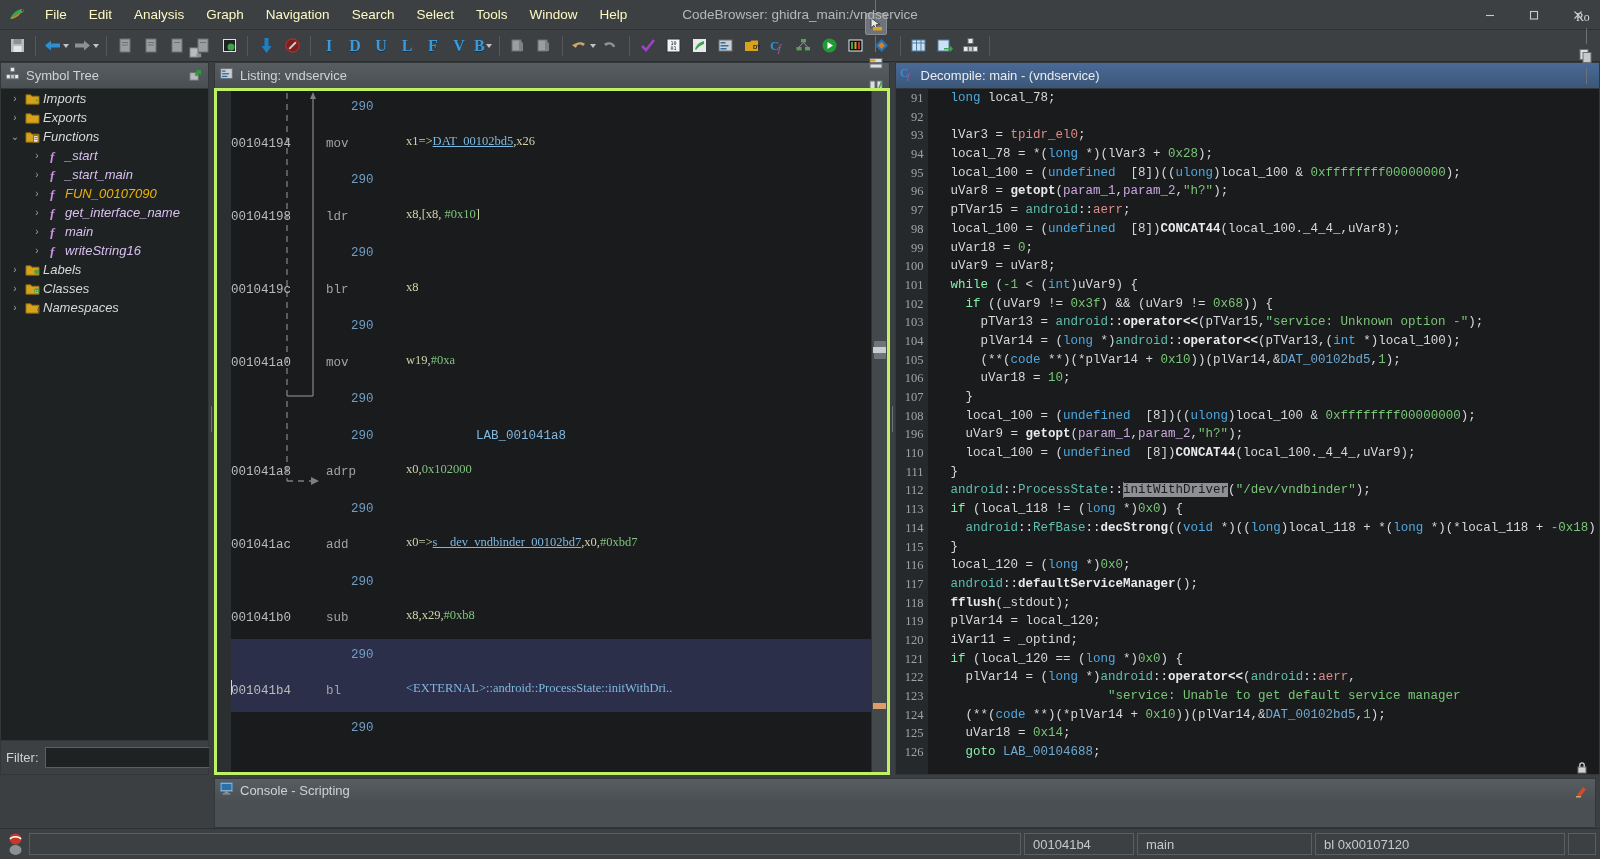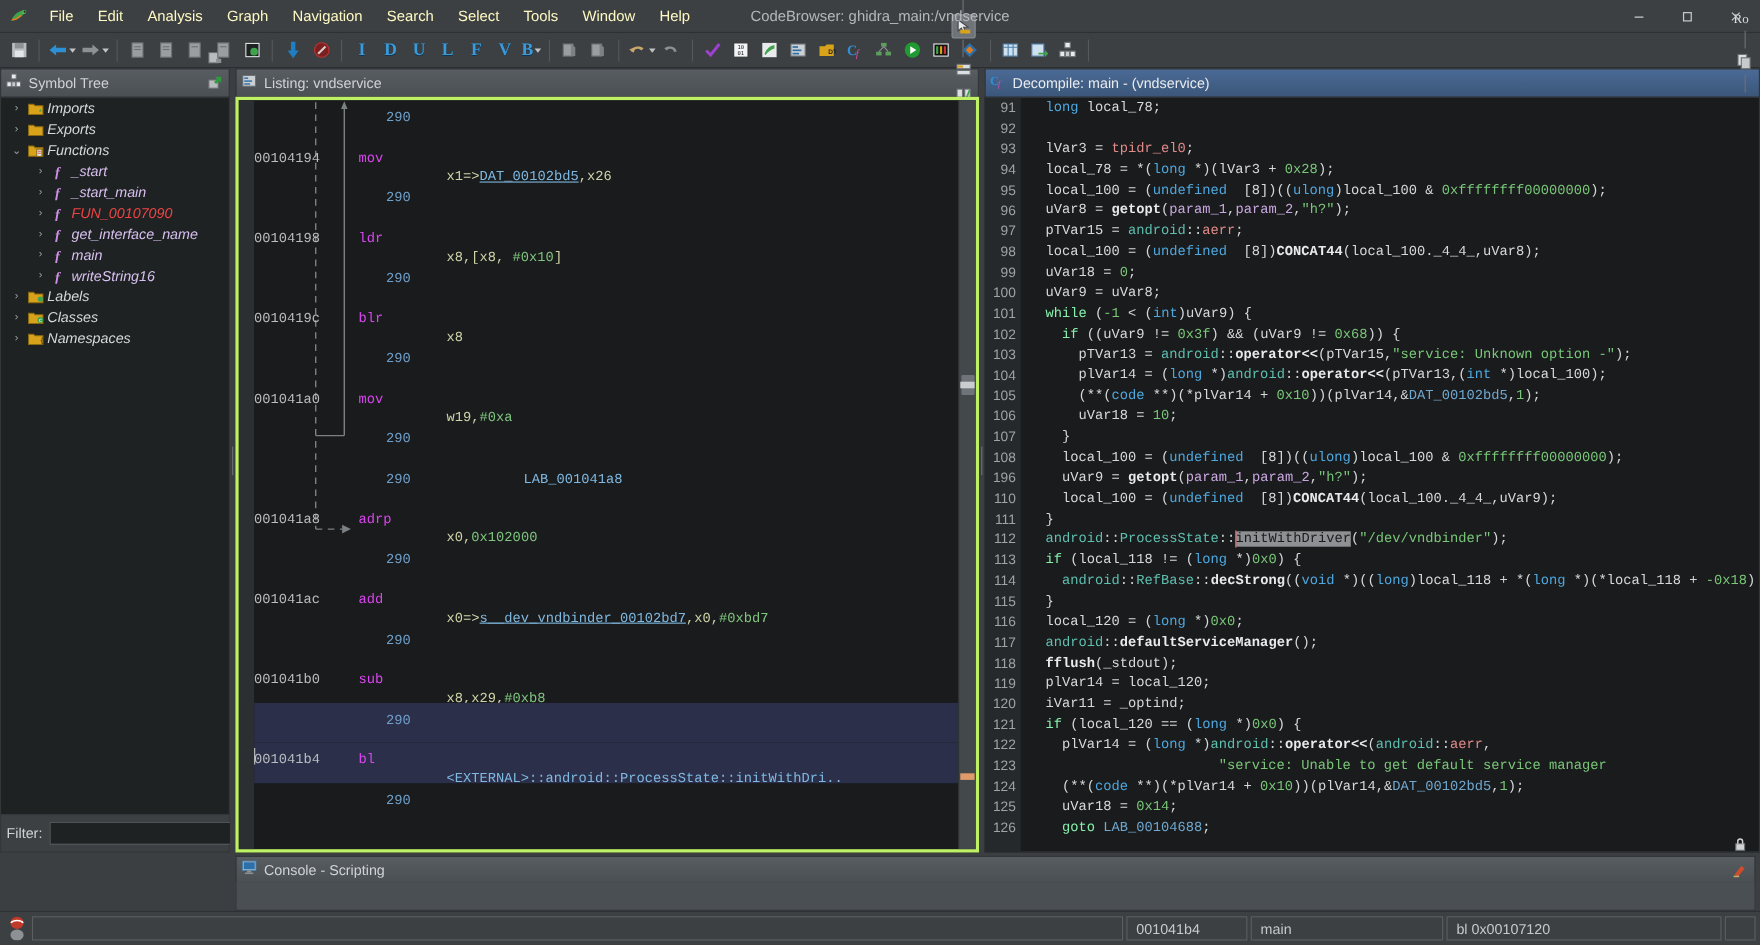--- a/index.html
+++ b/index.html
@@ -61,54 +61,54 @@
   
   .symtree { width:209px; flex:0 0 209px; }
   .symtree-body { flex:1 1 auto; background:#1f2223; border:1px solid #33373a; overflow:hidden; }
   .tree-row { display:flex; align-items:center; height:19px; padding-left:6px; font-size:13px; color:#d7d9da; white-space:nowrap;}
   .twisty { width:16px; color:#9aa0a3; font-size:10px; display:flex; align-items:center; justify-content:center; }
   .folder { width:18px; display:flex; align-items:center; justify-content:center; }
   .fn-icon { width:18px; display:flex; align-items:center; justify-content:center; }
   .tree-label { margin-left:2px;font-style:italic; }
   .lbl-default { color:#d7d9da; }
   .lbl-fn { color:#d8c0f0; }
-  .lbl-blue { color:#ef4444; }
+  .lbl-blue { color:#eab308; }
 
   .filterbar { height:34px; background:#3c4043; border:1px solid #33373a; border-top:none;
                display:flex; align-items:center; padding:0 5px; gap:6px; flex:0 0 34px;}
   .filter-label { font-size:13px; color:#d0d3d5; }
   .filter-input { flex:1 1 auto; height:21px; background:#1f2223; border:1px solid #5a5f62; }
 
   
   .listing { flex:1 1 660px; }
   .listing-body { flex:1 1 auto; position:relative; background:#1a1b1c; border:3px solid #bef264; overflow:hidden; display:flex;}
   .lmargin { width:14px; background:#2c2f31; flex:0 0 14px; }
   .lcode { flex:1 1 auto; position:relative; overflow:hidden; font-family:"Liberation Mono", monospace; font-size:12.5px; }
   .lrow { height:36.5px; position:relative; white-space:nowrap; }
   .lrow.sel { background:#2b2f4a; }
   .addr { position:absolute; left:0; top:9px; color:#b9bcbe; }
-  .mnem { position:absolute; left:95px; top:9px; color:#d946ef; }
-  .ops  { position:absolute; left:175px; top:26px; }
+  .mnem { position:absolute; left:95px; top:9px; color:#a3a3a3; }
+  .ops  { position:absolute; left:175px; top:6px;font-family:Liberation Serif, serif; }
   .lab   { position:absolute; left:245px; top:9px; color:#7fb8e0; }
   .num290{ position:absolute; left:120px; top:9px; color:#6f9fc9; }
   .op-reg { color:#cfd3a8; }
   .op-hex { color:#7fc47f; }
   .op-sym { color:#7fb8e0; text-decoration:underline; }
   .op-ext { color:#7fb8e0; }
   .caret-bar { position:absolute; left:0; top:5px; width:1px; height:15px; background:#cfd3d5; }
 
   .lscroll { width:16px; flex:0 0 16px; background:#43484b; border-left:1px solid #2e3234; position:relative; }
   .lthumb { position:absolute; left:2px; width:12px; background:#6e7479; border-radius:1px; }
   .lmark  { position:absolute; left:1px; width:13px; height:6px; }
 
   
   .decomp { flex:1 1 690px; }
   .decomp-body { flex:1 1 auto; background:#1a1b1c; border:1px solid #33373a; display:flex; overflow:hidden;}
   .dgutter { width:32px; flex:0 0 32px; background:#26292b; text-align:right; padding-top:2px;
-             font-family:Liberation Sans, sans-serif; font-size:12.5px; color:#9fa3a6; }
+             font-family:Liberation Serif, serif; font-size:12.5px; color:#9fa3a6; }
   .dgutter div { height:18.7px; padding-right:4px; }
   .dcode { flex:1 1 auto; padding-top:2px; padding-left:8px;
            font-family:"Liberation Mono", monospace; font-size:12.5px; overflow:hidden; white-space:pre; }
   .dcode div { height:18.7px; color:#d6d9db; }
   .kw  { color:#86efac; }
   .typ { color:#4ea8e0; }
   .fnc { color:#e8eaec; font-weight:bold; }
   .ns  { color:#5fbfb0; }
   .var { color:#d6d9db; }
   .par { color:#c9a7e0; }

